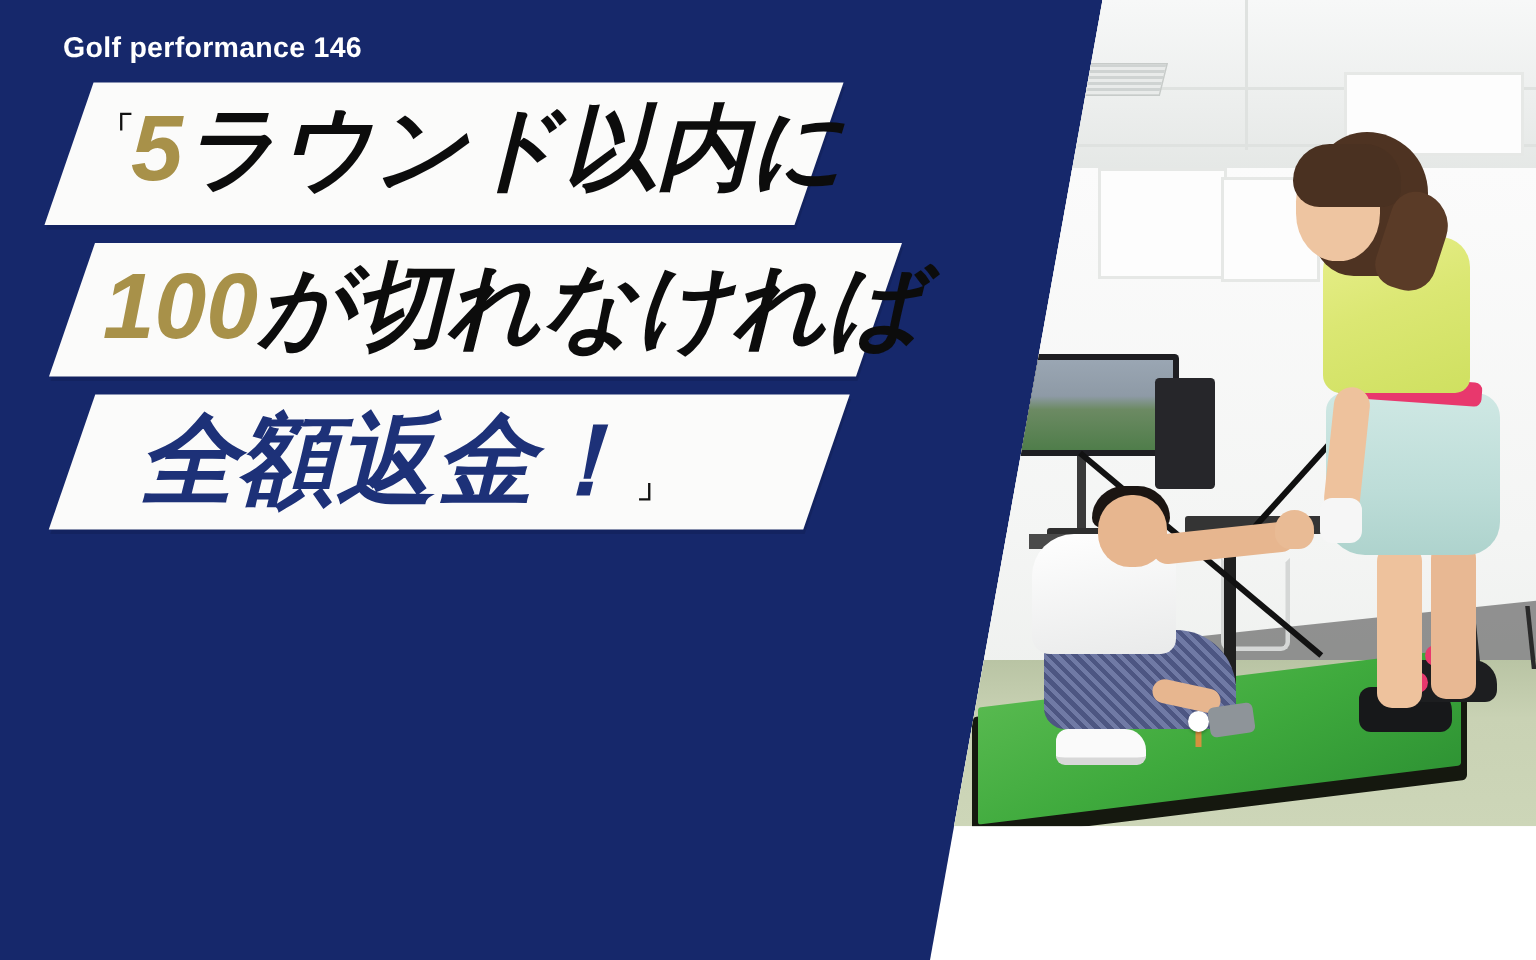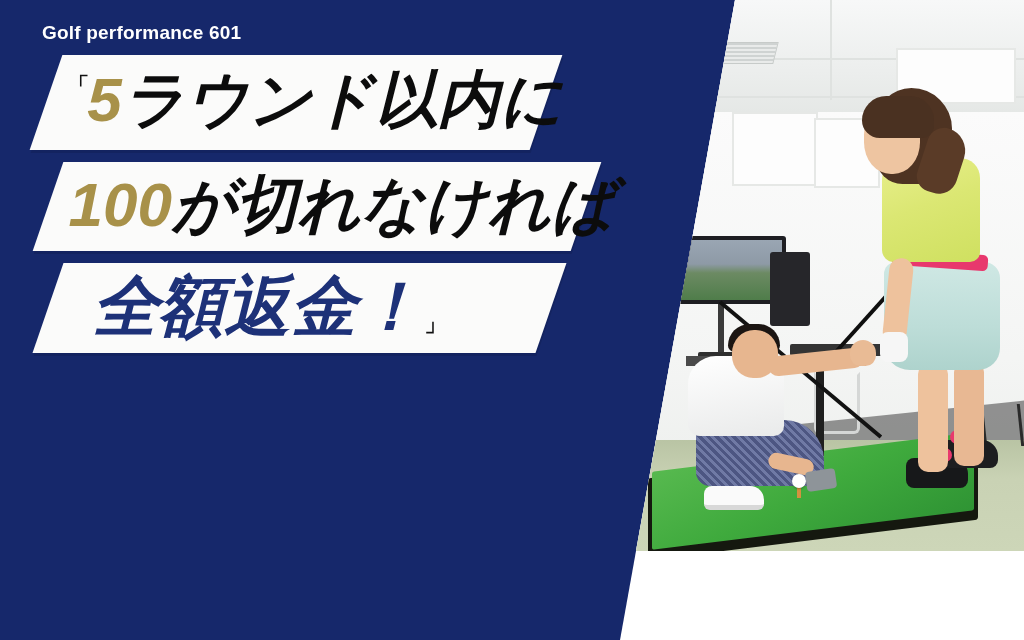--- a/index.html
+++ b/index.html
@@ -439,21 +439,21 @@
       <div class="g-top"></div>
       <div class="g-arm"></div>
       <div class="g-glove"></div>
       <div class="g-hair-back"></div>
       <div class="g-face"></div>
       <div class="g-hair-front"></div>
       <div class="g-pony"></div>
     </div>
   </div>
 
-  <div class="logo">Golf performance 601</div>
+  <div class="logo">Golf performance 146</div>
 
   <div class="banner" id="banner1">
     <div class="inner">
       <span class="q-open">「</span>
       <span class="num-gold">5</span>
       <span class="txt-black">ラウンド以内に</span>
     </div>
   </div>
 
   <div class="banner" id="banner2">

